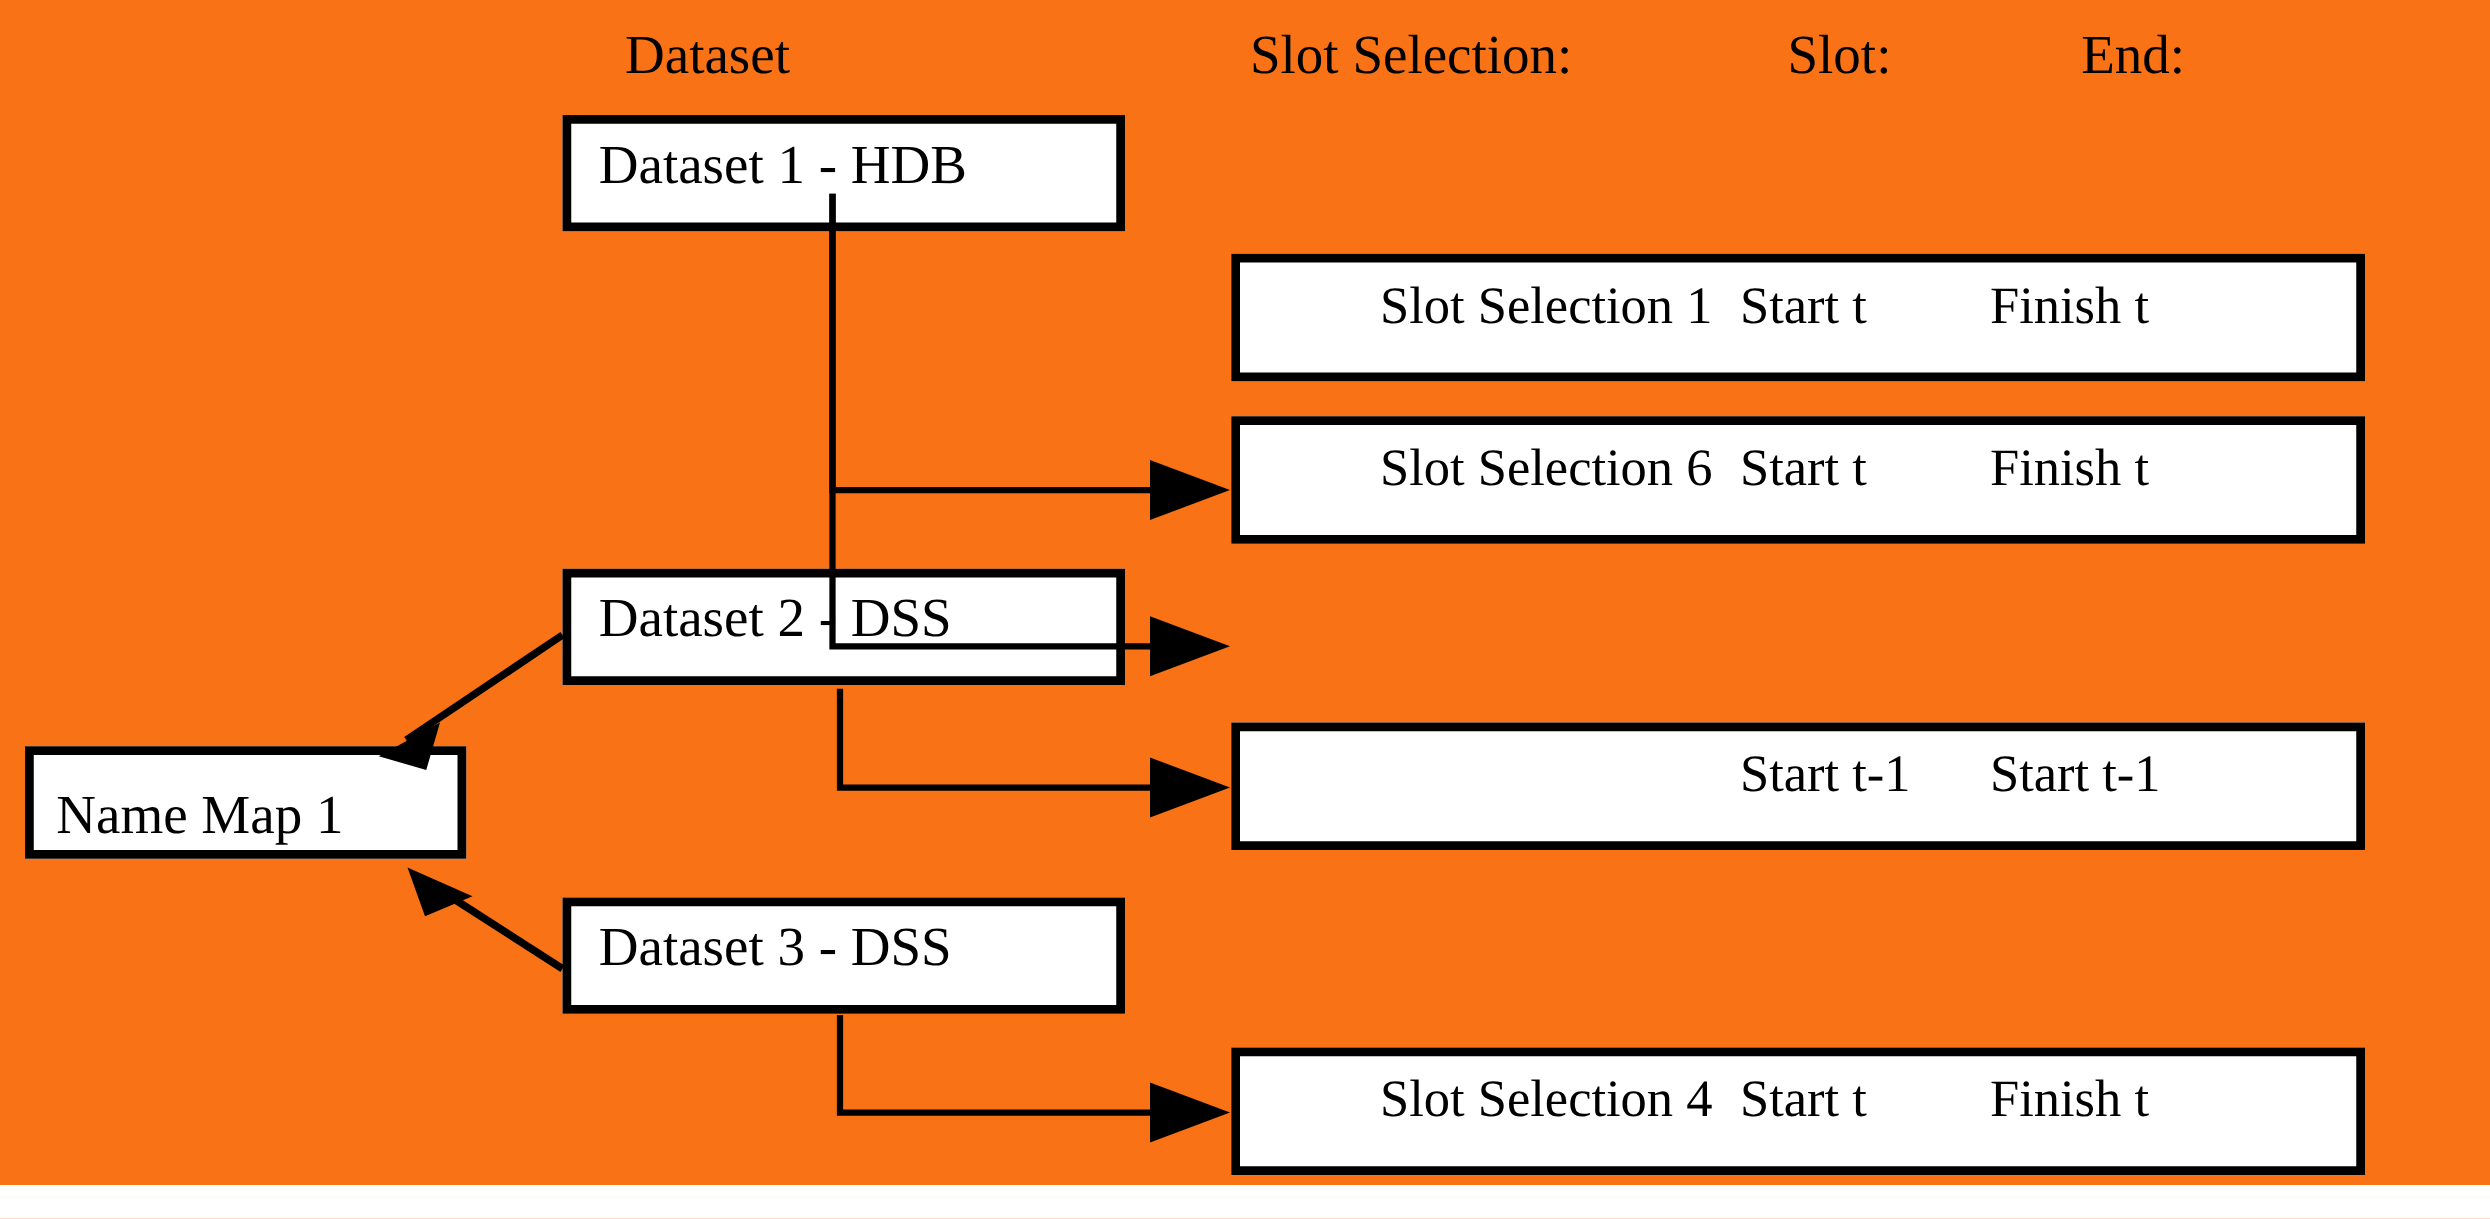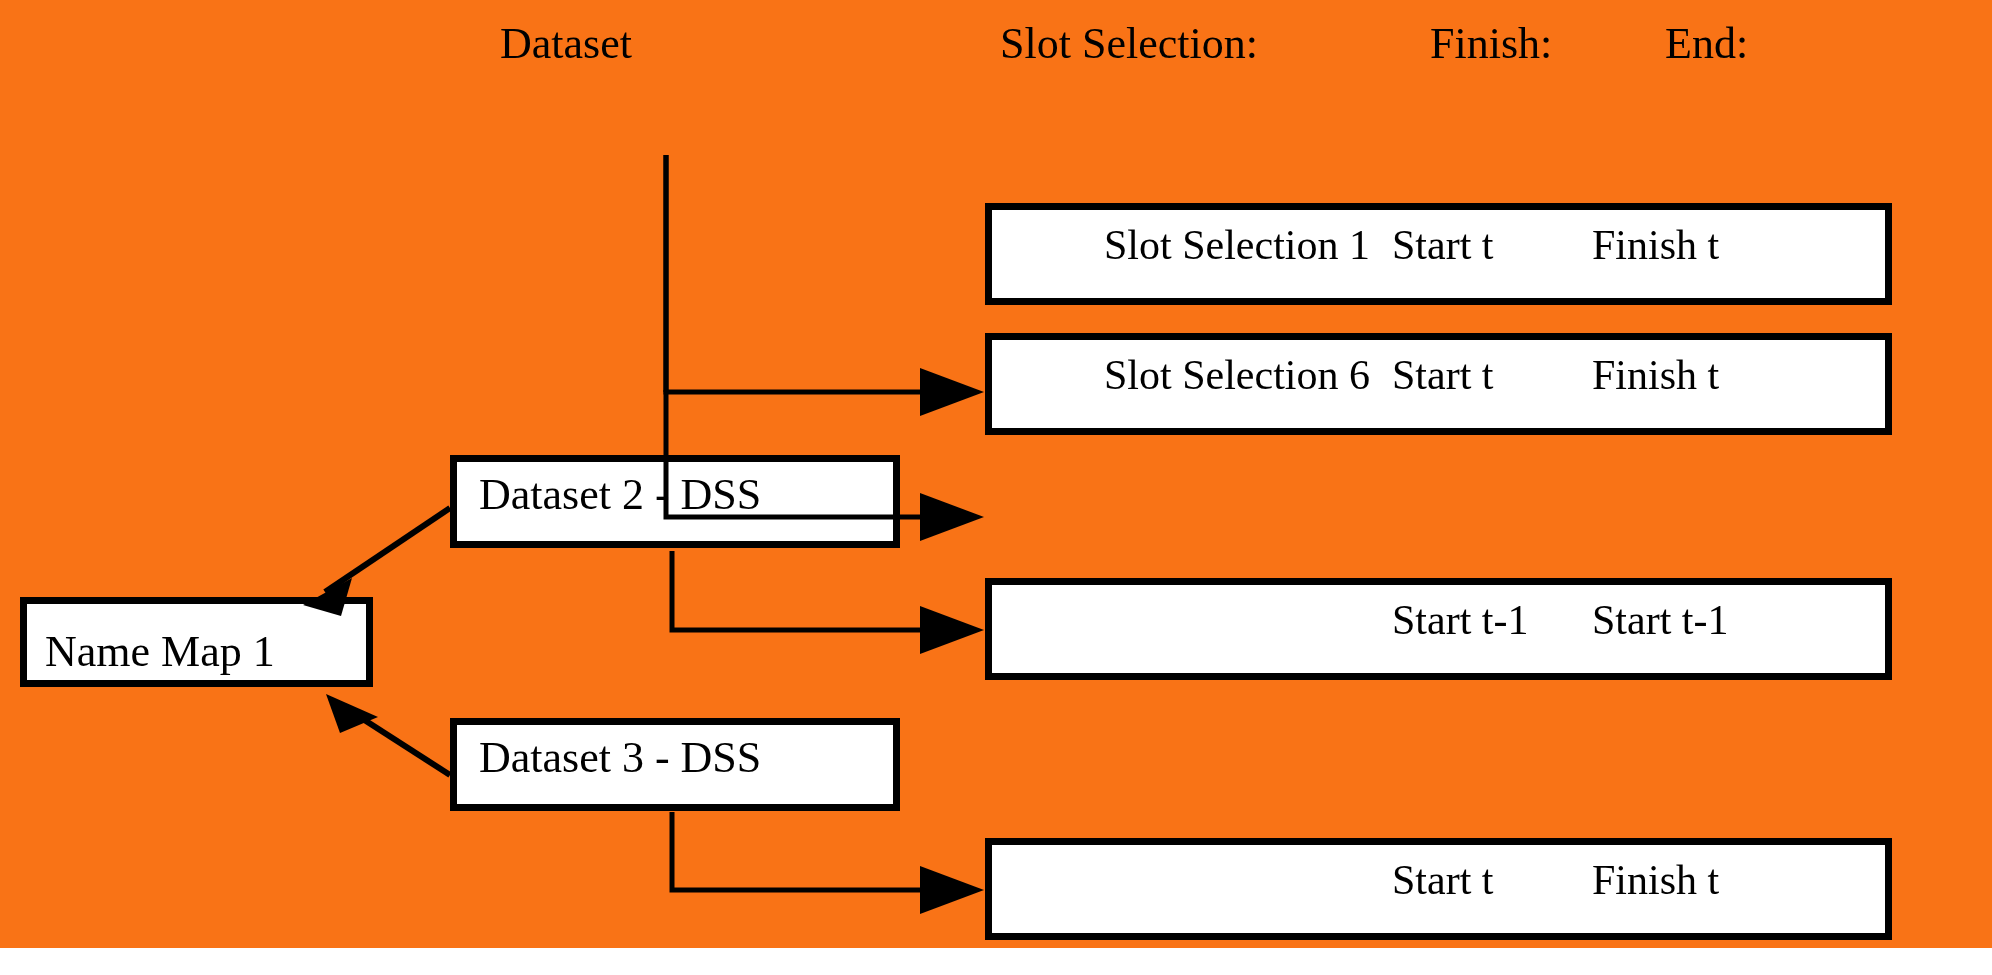--- a/index.html
+++ b/index.html
@@ -110,23 +110,26 @@
     pointer-events: none;
   }
 </style>
 </head>
 <body>
 
 <div id="canvas">
 
   <div class="col-header" id="hdr-dataset">Dataset</div>
   <div class="col-header" id="hdr-slotsel">Slot Selection:</div>
-  <div class="col-header" id="hdr-begin">Finish:</div>
+  <div class="col-header" id="hdr-begin">Slot:</div>
   <div class="col-header" id="hdr-end">End:</div>
 
+  <div class="box dataset-box" id="box-dataset1">
+    <span class="lbl">Dataset 1 - HDB</span>
+  </div>
 
   <div class="box dataset-box" id="box-dataset2">
     <span class="lbl">Dataset 2 - DSS</span>
   </div>
 
   <div class="box dataset-box" id="box-dataset3">
     <span class="lbl">Dataset 3 - DSS</span>
   </div>
 
   <div class="box" id="box-namemap">
@@ -151,20 +154,21 @@
 
   <div class="box slot-box" id="box-slot3">
     <div class="slot-inner">
       <span class="slot-cell cell-begin">Start t-1</span>
       <span class="slot-cell cell-end">Start t-1</span>
     </div>
   </div>
 
   <div class="box slot-box" id="box-slot4">
     <div class="slot-inner">
+      <span class="slot-cell cell-name">Slot Selection 4</span>
       <span class="slot-cell cell-begin">Start t</span>
       <span class="slot-cell cell-end">Finish t</span>
     </div>
   </div>
 
   <svg id="connectors" viewBox="0 0 1992 975">
 
     <g>
       <path d="M 666 155 L 666 392 L 920 392" fill="none" stroke="#000" stroke-width="5"></path>
       <polygon points="920,368 984,392 920,416" fill="#000"></polygon>

